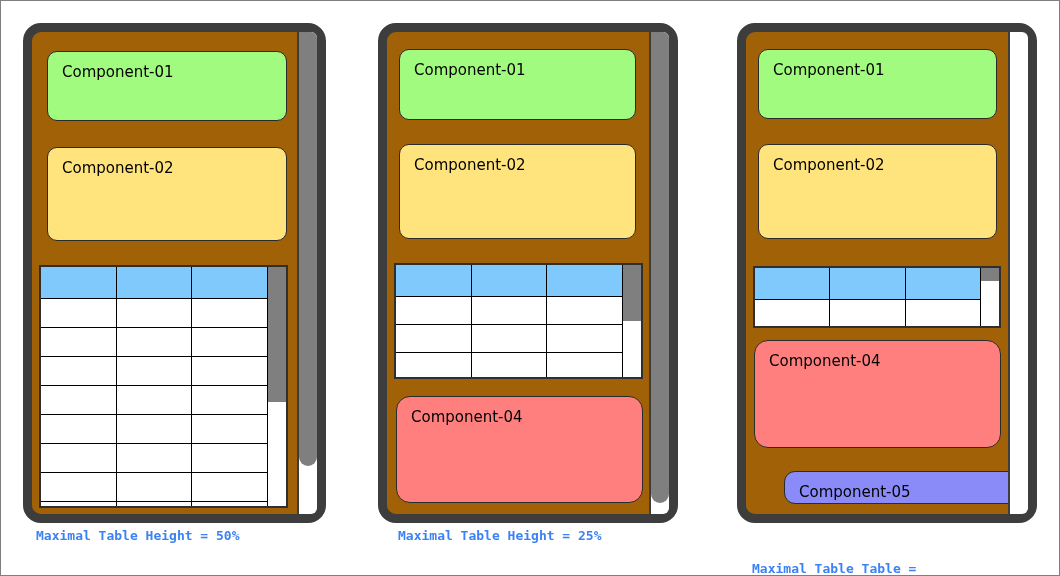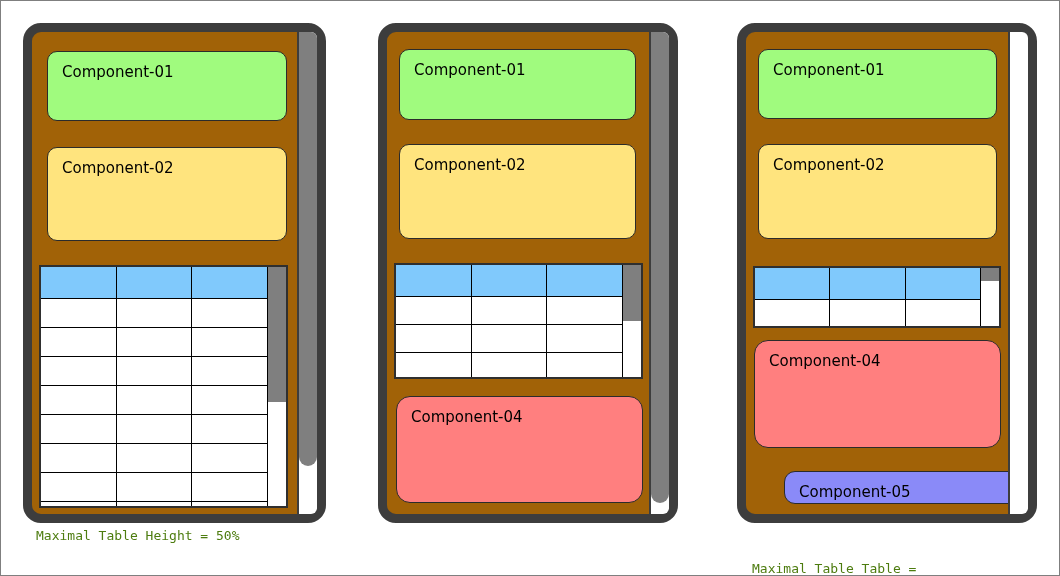--- a/index.html
+++ b/index.html
@@ -57,22 +57,22 @@
   .d3 .brow{height:30px;}
   .bcell{flex:1;border-right:1px solid #000;border-bottom:1px solid #000;background:#fff;}
   .bcell:last-child{border-right:none;}
   .sbcol{width:18px;flex:none;border-left:1px solid #000;position:relative;background:#fff;}
   .sbthumb{position:absolute;top:0;left:0;right:0;background:#7f7f7f;}
   .d1 .sbthumb{height:135px;}
   .d2 .sbthumb{height:56px;}
   .d3 .sbthumb{height:13px;}
   
   .caption{
-    position:absolute;font-family:"DejaVu Sans Mono", monospace;font-weight:normal;
-    font-size:13px;line-height:16px;color:#4d7c0f;white-space:pre;
+    position:absolute;font-family:"DejaVu Sans Mono", monospace;font-weight:bold;
+    font-size:13px;line-height:16px;color:#3b82f6;white-space:pre;
   }
   .cap1{left:35px;top:527px;}
   .cap2{left:397px;top:527px;}
   .cap3{left:751px;top:528px;}
 </style>
 </head>
 <body>
 
 <div class="canvas">
 
@@ -183,20 +183,21 @@
         </div>
       </div>
       <div class="comp c04" style="background-color: rgb(255, 127, 127);">
         <span>Component-04</span>
       </div>
       <div class="rail">
         <div class="thumb"></div>
       </div>
     </div>
   </section>
+  <div class="caption cap2">Maximal Table Height = 25%</div>
 
   <section class="device d3">
     <div class="screen">
       <div class="comp c01" style="background-color: rgb(160, 251, 126);">
         <span>Component-01</span>
       </div>
       <div class="comp c02" style="background-color: rgb(255, 228, 126);">
         <span>Component-02</span>
       </div>
       <div class="wtable">

